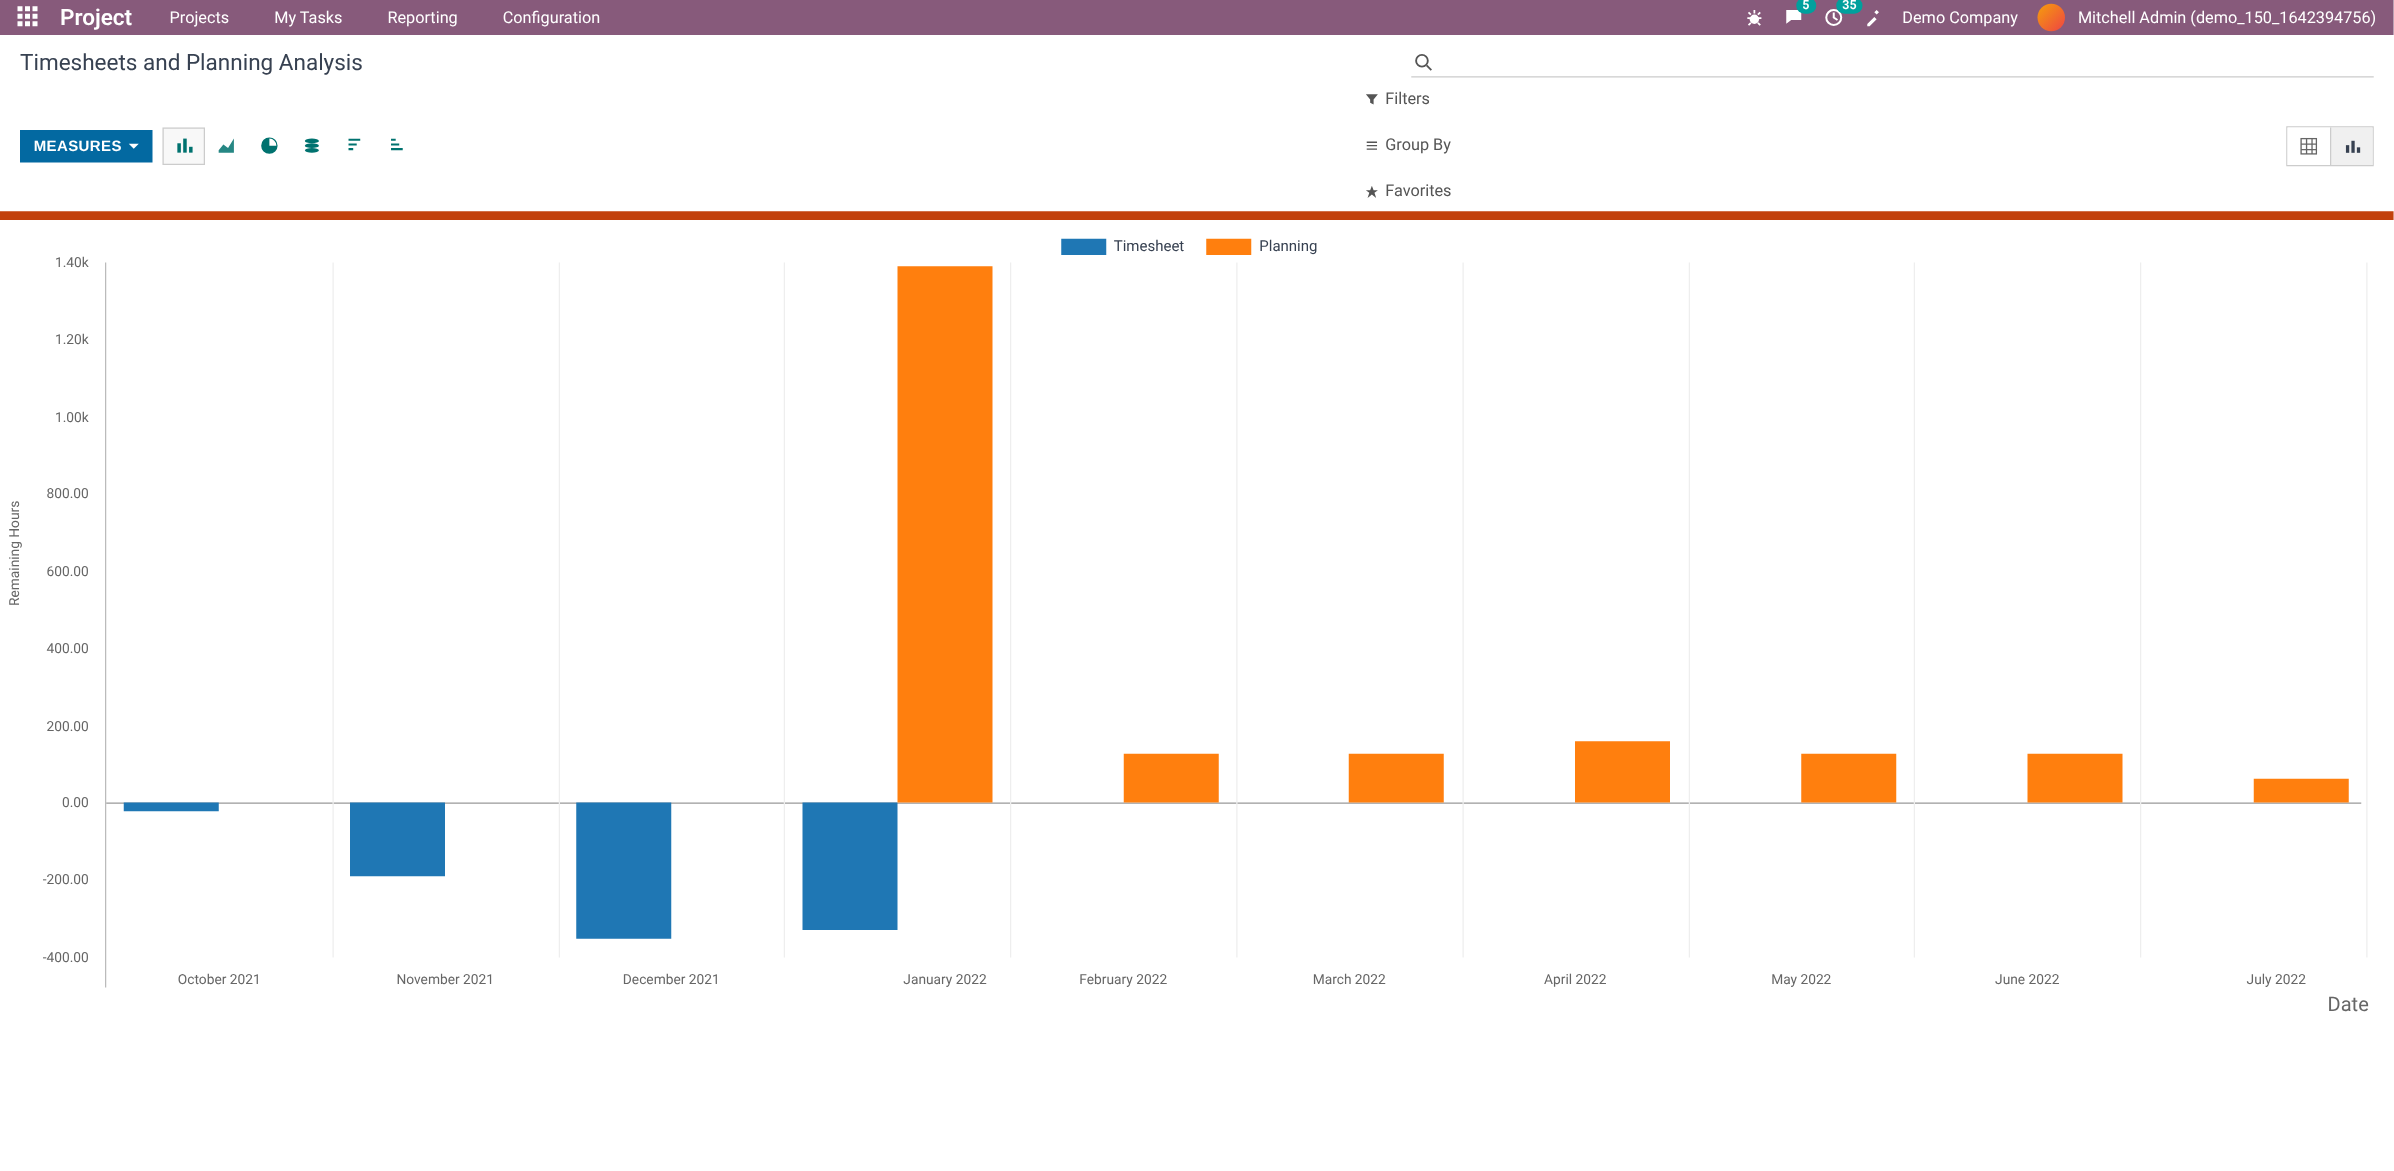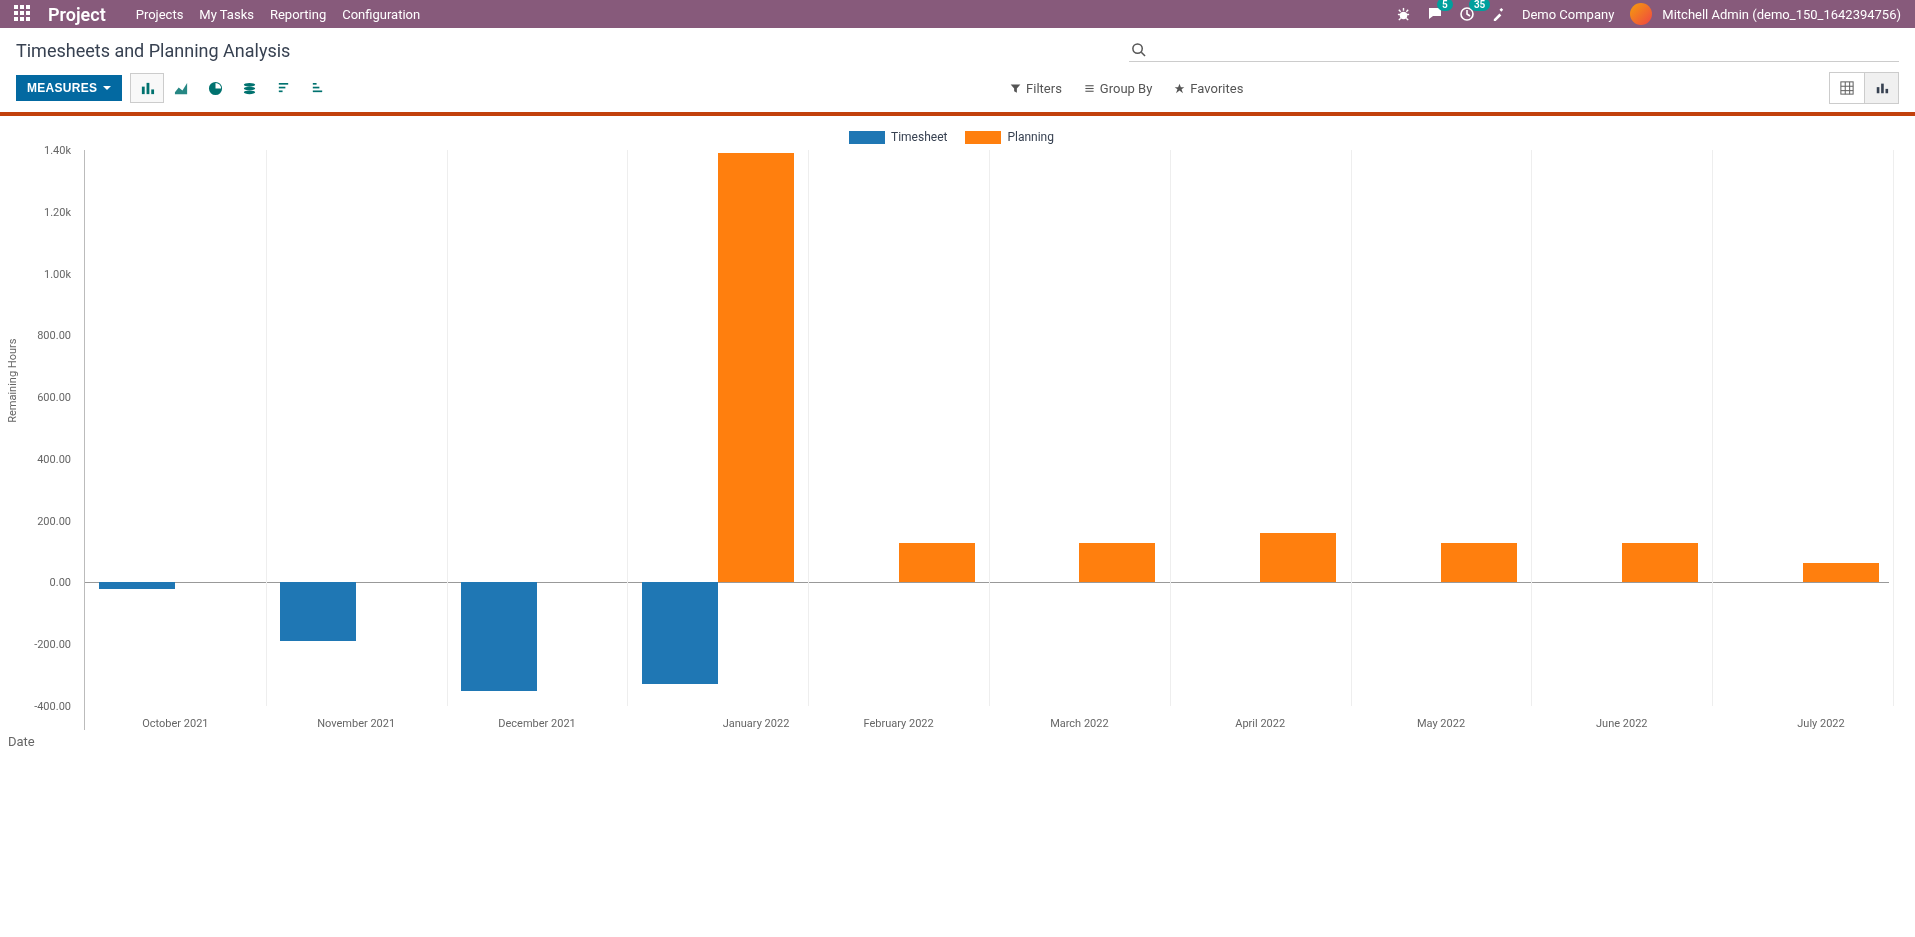--- a/index.html
+++ b/index.html
@@ -3,44 +3,44 @@
 <meta charset="utf-8">
 <style>
   * { box-sizing: border-box; margin: 0; padding: 0; }
   body { font-family: -apple-system, BlinkMacSystemFont, "Segoe UI", Roboto, sans-serif; font-size: 13px; color: #374151; background: #fff; }
 
   
   .topnav { background: #875A7B; height: 28px; display: flex; align-items: center; padding: 0 14px; color: #fff; }
   .apps-icon { width: 18px; height: 18px; display: grid; grid-template-columns: repeat(3,4px); grid-template-rows: repeat(3,4px); gap: 2px; cursor: pointer; margin-right: 16px;}
   .apps-icon span { background: #fff; width:4px; height:4px; }
   .brand { font-size: 18px; font-weight: 600; margin-right: 30px; }
-  .nav-menu { display: flex; gap: 16px; }
+  .nav-menu { display: flex; gap: 36px; }
   .nav-item { color: #fff; font-size: 13px; cursor: pointer; }
   .topnav-right { margin-left: auto; display: flex; align-items: center; gap: 16px; }
   .badgewrap { position: relative; display: inline-flex; align-items: center; cursor: pointer;}
   .badge { position: absolute; top: -8px; left: 10px; background: #00A09D; color: #fff; font-size: 10px; padding: 1px 5px; border-radius: 8px; font-weight: 600;}
   .avatar { width: 22px; height: 22px; border-radius: 50%; background: linear-gradient(135deg,#f59e0b,#ef4444); display:inline-block; margin-right:4px; vertical-align:middle;}
   .user-area { display: flex; align-items: center; gap: 6px; cursor: pointer;}
 
   
-  .cp { padding: 10px 16px 0 16px; border-bottom: 4px solid #c2410c; }
+  .cp { padding: 10px 16px 0 16px; border-bottom: 7px solid #c2410c; }
   .cp-top { display: flex; align-items: center; justify-content: space-between; }
   .breadcrumb { font-size: 18px; color: #374151; }
   .search-box { flex: 1; max-width: 770px; margin-left: auto; border-bottom: 1px solid #ccc; display: flex; align-items: center; padding: 4px 2px;}
   .search-box input { border: none; outline: none; flex: 1; font-size: 13px; background: transparent;}
   .search-icon { cursor: pointer; font-size: 15px; color: #666; }
 
   .cp-bottom { display: flex; align-items: center; margin-top: 10px; padding-bottom: 8px;}
   .btn { border: 1px solid transparent; padding: 5px 10px; font-size: 12px; cursor: pointer; display: inline-flex; align-items: center; gap: 6px; background: #fff;}
   .btn-primary { background: #0369a1; color: #fff; font-weight: 600; letter-spacing: 0.3px;}
   .btn-primary .caret { border-top: 4px solid #fff; border-left: 4px solid transparent; border-right: 4px solid transparent; }
   .chart-type-group { display: flex; margin-left: 8px; gap: 0;}
   .icon-btn { width: 34px; height: 30px; display: inline-flex; align-items: center; justify-content: center; border: 1px solid transparent; color: #00726f; cursor: pointer; background: #fff;}
   .icon-btn.active { border: 1px solid #ccc; background: #f8f8f8; }
-  .search-opts { margin-left: auto; display: flex; gap: 22px; color: #555; font-size: 13px; margin-right: auto; padding-left: 90px;}
+  .search-opts { margin-left: auto; display: flex; gap: 22px; color: #555; font-size: 13px; margin-right: auto; padding-left: 90px; flex-direction: column;}
   .search-opt { cursor: pointer; display: inline-flex; align-items: center; gap: 5px; }
   .view-switch { display: flex; border: 1px solid #ccc; }
   .view-btn { width: 34px; height: 30px; display: inline-flex; align-items: center; justify-content: center; cursor: pointer; color: #666; background:#fff;}
   .view-btn.active { background: #f0f0f0; color: #374151; border-left: 1px solid #ccc;}
 
   
   .chart-wrap { padding: 10px 20px 0 8px; }
   .legend { display: flex; justify-content: center; gap: 18px; margin: 4px 0 6px 0; font-size: 12px;}
   .legend-item { display: flex; align-items: center; gap: 6px; cursor: pointer;}
   .swatch { width: 36px; height: 13px; }
@@ -49,21 +49,21 @@
   .plot { position: relative; height: 580px; margin-left: 76px; margin-right: 6px; border-left: 1px solid #bbb;}
   .grid-v { position: absolute; top: 0; bottom: 24px; width: 1px; background: #eee; }
   .zero-line { position: absolute; left: 0; right: 0; height: 1px; background: #999;}
   .ylabel { position: absolute; left: 0; width: 62px; text-align: right; font-size: 11px; color: #666; transform: translateY(-50%);}
   .ylabels { position: absolute; left: -76px; top:0; bottom:24px; width: 70px;}
   .xlabel { position: absolute; bottom: 0; font-size: 11px; color: #666; transform: translateX(-50%); white-space: nowrap;}
   .bar { position: absolute; }
   .bar-blue { background: #1f77b4; }
   .bar-orange { background: #ff7f0e; }
   .y-axis-title { position: absolute; left: 4px; top: 50%; transform: rotate(-90deg) translateX(40%); transform-origin: left; font-size: 11px; color: #666;}
-  .x-axis-title { text-align: left; font-size: 13px; color: #666; margin-top: 4px;}
+  .x-axis-title { text-align: right; font-size: 16px; color: #666; margin-top: 4px;}
 
   svg { display: block; }
 </style>
 </head>
 <body>
 
 <div class="topnav">
   <div class="apps-icon">
     <span></span>
       <span></span>

